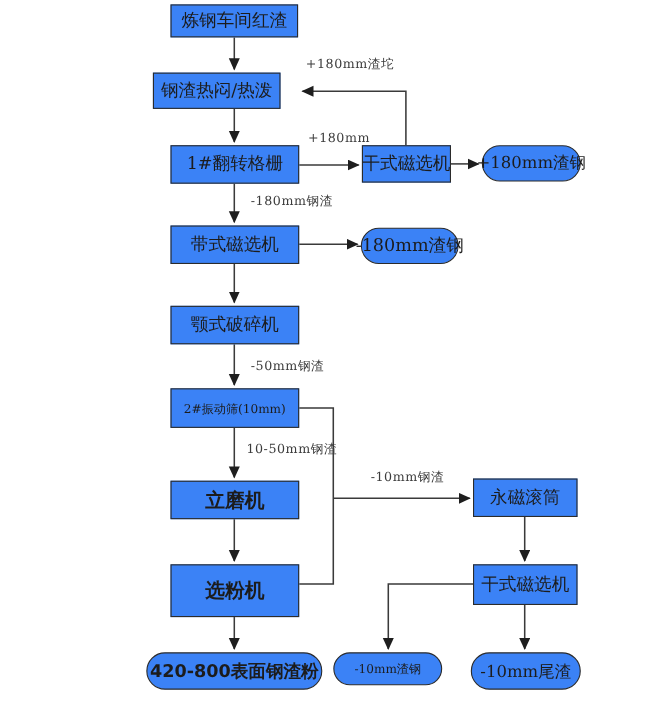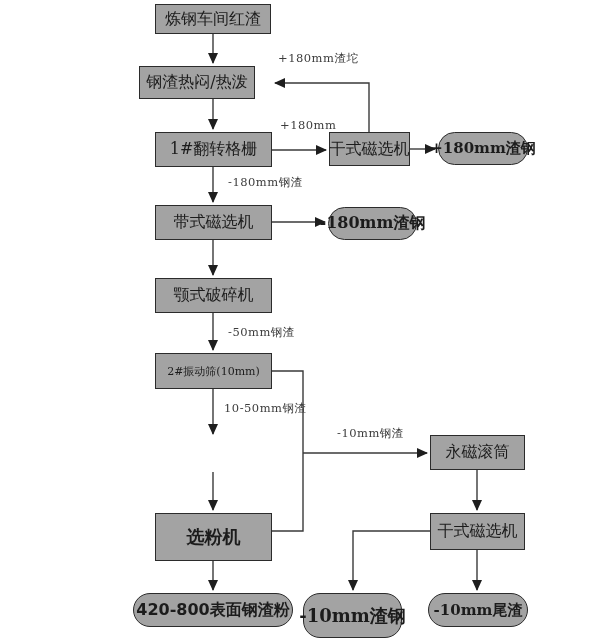--- a/index.html
+++ b/index.html
@@ -8,27 +8,27 @@
     width:603px;height:640px;
     background:#ffffff;
     font-family:"DejaVu Serif","Liberation Serif",serif;
     overflow:hidden;
   }
   #wires{position:absolute;left:0;top:0;width:603px;height:640px;pointer-events:none;}
   .node{
     position:absolute;
     box-sizing:border-box;
     border:1.5px solid #2b2b2b;
-    background:#a3a3a3;
+    background:#3b82f6;
     display:flex;align-items:center;justify-content:center;
     font-size:16px;color:#1c1c1c;
     white-space:nowrap;
     z-index:2;
   }
-  .stadium{border-radius:17px;font-weight:bold;}
+  .stadium{border-radius:17px;}
   .bold{
     font-family:"DejaVu Sans","Liberation Sans",sans-serif;
     font-weight:bold;font-size:18px;
   }
   .elabel{
     position:absolute;
     font-size:11.5px;color:#3c3c3c;
     white-space:nowrap;letter-spacing:0.5px;
     z-index:3;
   }
@@ -66,25 +66,26 @@
 
   <div class="node" style="left:155px;top:4px;width:116px;height:30px">炼钢车间红渣</div>
   <div class="node" style="left:139px;top:66px;width:116px;height:33px">钢渣热闷/热泼</div>
   <div class="node" style="left:155px;top:132px;width:117px;height:35px">1#翻转格栅</div>
   <div class="node" style="left:329px;top:132px;width:81px;height:34px">干式磁选机</div>
   <div class="node stadium" style="left:438px;top:132px;width:90px;height:33px;font-size:15px">+180mm渣钢</div>
   <div class="node" style="left:155px;top:205px;width:117px;height:35px">带式磁选机</div>
   <div class="node stadium" style="left:328px;top:207px;width:89px;height:33px;font-size:16px">-180mm渣钢</div>
   <div class="node" style="left:155px;top:278px;width:117px;height:35px">颚式破碎机</div>
   <div class="node" style="left:155px;top:353px;width:117px;height:36px;font-size:11px">2#振动筛(10mm)</div>
+  <div class="node bold" style="left:155px;top:437px;width:117px;height:35px">立磨机</div>
   <div class="node bold" style="left:155px;top:513px;width:117px;height:48px">选粉机</div>
   <div class="node stadium bold" style="left:133px;top:593px;width:160px;height:34px;font-size:16px">420-800表面钢渣粉</div>
   <div class="node" style="left:430px;top:435px;width:95px;height:35px">永磁滚筒</div>
   <div class="node" style="left:430px;top:513px;width:95px;height:37px">干式磁选机</div>
-  <div class="node stadium" style="left:303px;top:593px;width:99px;height:45px;font-size:18px">-10mm渣钢</div>
+  <div class="node stadium" style="left:303px;top:593px;width:99px;height:30px;font-size:11px">-10mm渣钢</div>
   <div class="node stadium" style="left:428px;top:593px;width:100px;height:34px;font-size:15px">-10mm尾渣</div>
 
   <div class="elabel" style="left:278px;top:51px">+180mm渣坨</div>
   <div class="elabel" style="left:280px;top:118px">+180mm</div>
   <div class="elabel" style="left:228px;top:175px">-180mm钢渣</div>
   <div class="elabel" style="left:228px;top:325px">-50mm钢渣</div>
   <div class="elabel" style="left:224px;top:401px">10-50mm钢渣</div>
   <div class="elabel" style="left:337px;top:426px">-10mm钢渣</div>
 
 </div>

